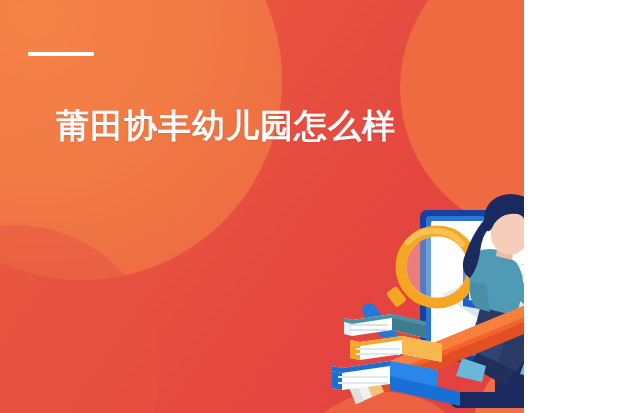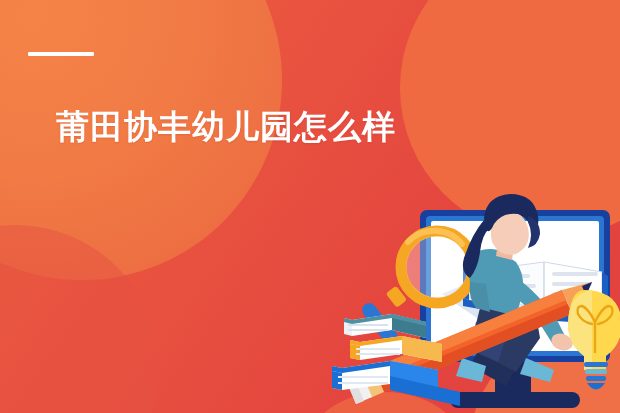--- a/index.html
+++ b/index.html
@@ -2,24 +2,24 @@
 <html><head>
 <meta charset="utf-8">
 <style>
   html, body {
     margin: 0;
     padding: 0;
     background: #ffffff;
   }
   #banner {
     position: relative;
-    width: 620px;
+    width: 524px;
     height: 413px;
     overflow: hidden;
-    font-family: Liberation Sans, sans-serif;
+    font-family: Liberation Serif, serif;
     background: #ec4899;
   }
 
   
   .bg-base {
     position: absolute;
     inset: 0;
     background: linear-gradient(125deg, #ef6b3c 0%, #e9543f 32%, #e4453f 70%, #e2413f 100%);
   }
   .bg-circle {

